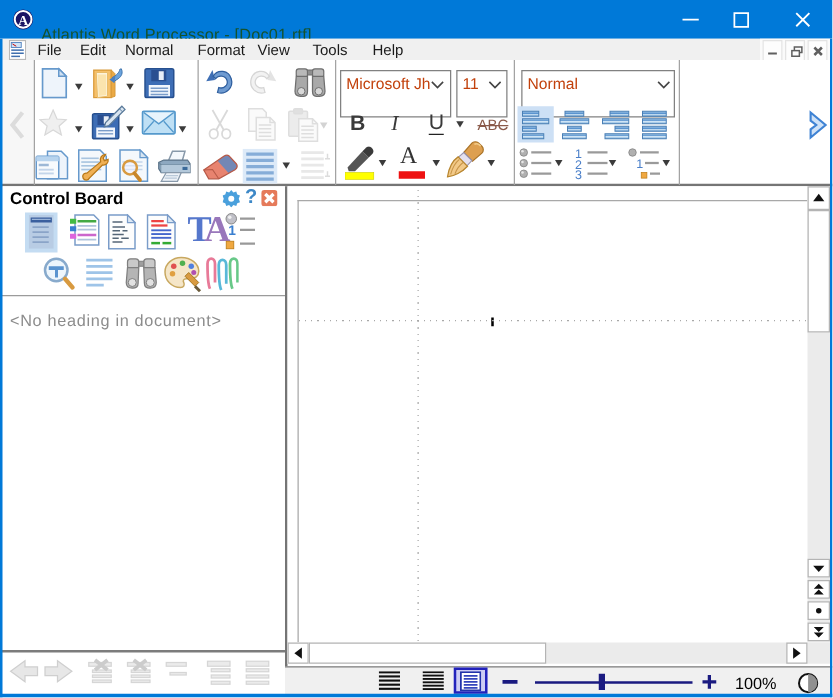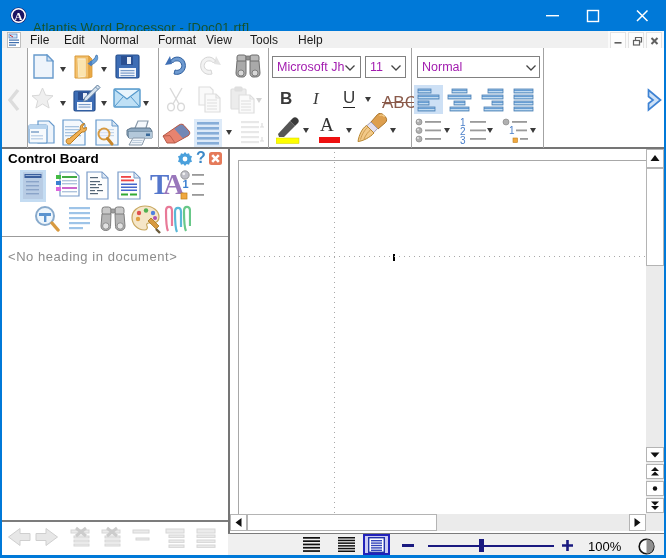--- a/index.html
+++ b/index.html
@@ -10,21 +10,21 @@
 #titlebar { left:0; top:0; width:666px; height:31px; background:#0079d8; }
 #titletext { left:33px; top:8px; color:#14532d; font-size:13px; letter-spacing:0.15px;margin-top:12px; }
 
 #menubar { left:0; top:31px; width:666px; height:17px; background:#f0f0f0; }
 .menuitem { top:33px; font-size:12px; color:#1a1a1a; }
 .mdibtn { top:32px; width:16px; height:17px; background:#fdfdfd; border:1px solid #e3e3e3; }
 
 #toolbar { left:2px; top:48px; width:662px; height:100px; background:#fff; }
 .vsep { top:48px; width:1px; height:100px; background:#a3a3a3; }
 .darr { width:0; height:0; border-left:3.5px solid transparent; border-right:3.5px solid transparent; border-top:5px solid #3b3b3b; }
-.combo { top:56px; height:22px; background:#fff; border:1px solid #818181; font-size:12.5px; color:#a21caf; overflow:hidden; white-space:nowrap; }
+.combo { top:56px; height:38px; background:#fff; border:1px solid #818181; font-size:12.5px; color:#c2410c; overflow:hidden; white-space:nowrap; }
 .combo span { position:absolute; left:4px; top:3px; }
 
 #cbpanel { left:2px; top:149px; width:226px; height:407px; background:#fff; }
 #cbtitle { left:8px; top:151px; font-size:13.5px; font-weight:bold; color:#000000; }
 #cbsep1 { left:0; top:236px; width:228px; height:1px; background:#9b9b9b; }
 #noheading { left:8px; top:249px; font-size:13px; color:#8c8c8c; letter-spacing:0.55px; }
 #cbsep2 { left:0; top:520px; width:228px; height:2px; background:#7c7c7c; }
 
 #hline1 { left:0; top:147px; width:666px; height:2px; background:#757575; }
 #vpanel { left:228px; top:149px; width:2px; height:407px; background:#757575; }
@@ -281,21 +281,21 @@
     <span>Normal</span>
   </div>
 <svg class="abs" style="left:525px;top:64px" width="12" height="8" viewBox="0 0 12 8">
     <path d="M1.5 1.5 L6 6 L10.5 1.5" fill="none" stroke="#444" stroke-width="1.3"></path>
   </svg>
 
 <div class="abs" style="left:280px;top:89px;font-size:17px;font-weight:bold;color:#3a3a3a">B</div>
 <div class="abs" style="left:313px;top:89px;font-size:17px;font-style:italic;color:#3a3a3a;font-family:'Liberation Serif',serif">I</div>
 <div class="abs" style="left:343px;top:89px;font-size:17px;color:#3a3a3a;border-bottom:1.6px solid #222;line-height:17px;padding-bottom:1px">U</div>
 <div class="abs darr" style="left:365px;top:97px"></div>
-<div class="abs" style="left:382px;top:93px;font-size:17px;color:#8a5a4a;text-decoration:line-through">ABC</div>
+<div class="abs" style="left:382px;top:93px;font-size:12px;color:#8a5a4a;text-decoration:line-through">ABC</div>
 
 <svg class="abs" style="left:276px;top:117px" width="24" height="27" viewBox="0 0 24 27">
   <path d="M2 17 L14 4 L19 9 L8 20 L3 20 Z" fill="#555"></path>
   <path d="M14 4 L17 1 C18 0 20 0 21 1 L22 2 C23 3 23 5 22 6 L19 9 Z" fill="#3a3a3a"></path>
   <rect x="0" y="21" width="23" height="5.5" fill="#ffff00" stroke="#cfcf00" stroke-width="0.5"></rect>
 </svg>
 <div class="abs darr" style="left:303px;top:128px"></div>
 <div class="abs" style="left:320px;top:114px;font-size:19px;color:#333;font-family:'Liberation Serif',serif">A</div>
 <div class="abs" style="left:319px;top:137px;width:21px;height:6px;background:#ee1111"></div>
 <div class="abs darr" style="left:346px;top:128px"></div>

